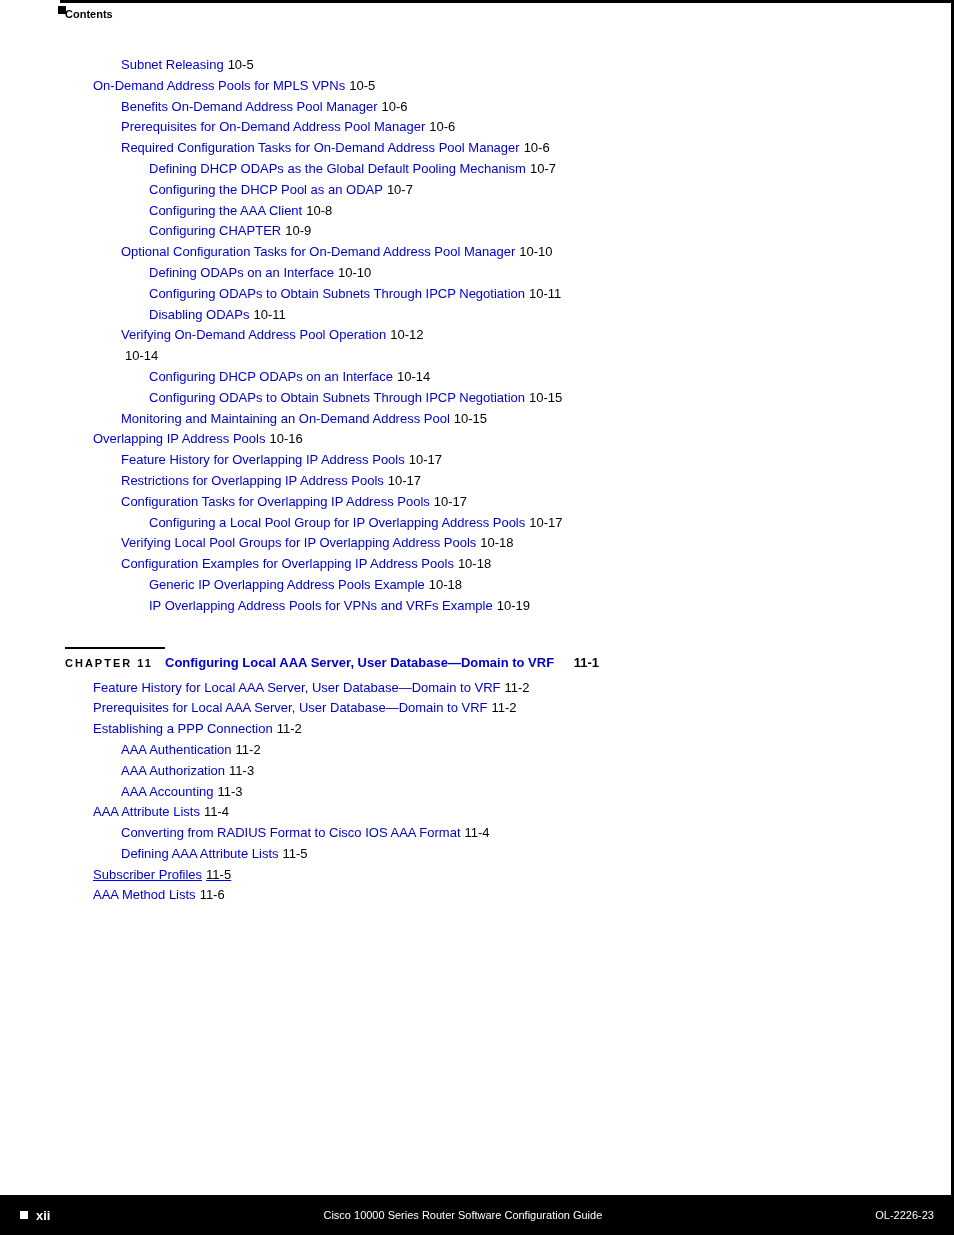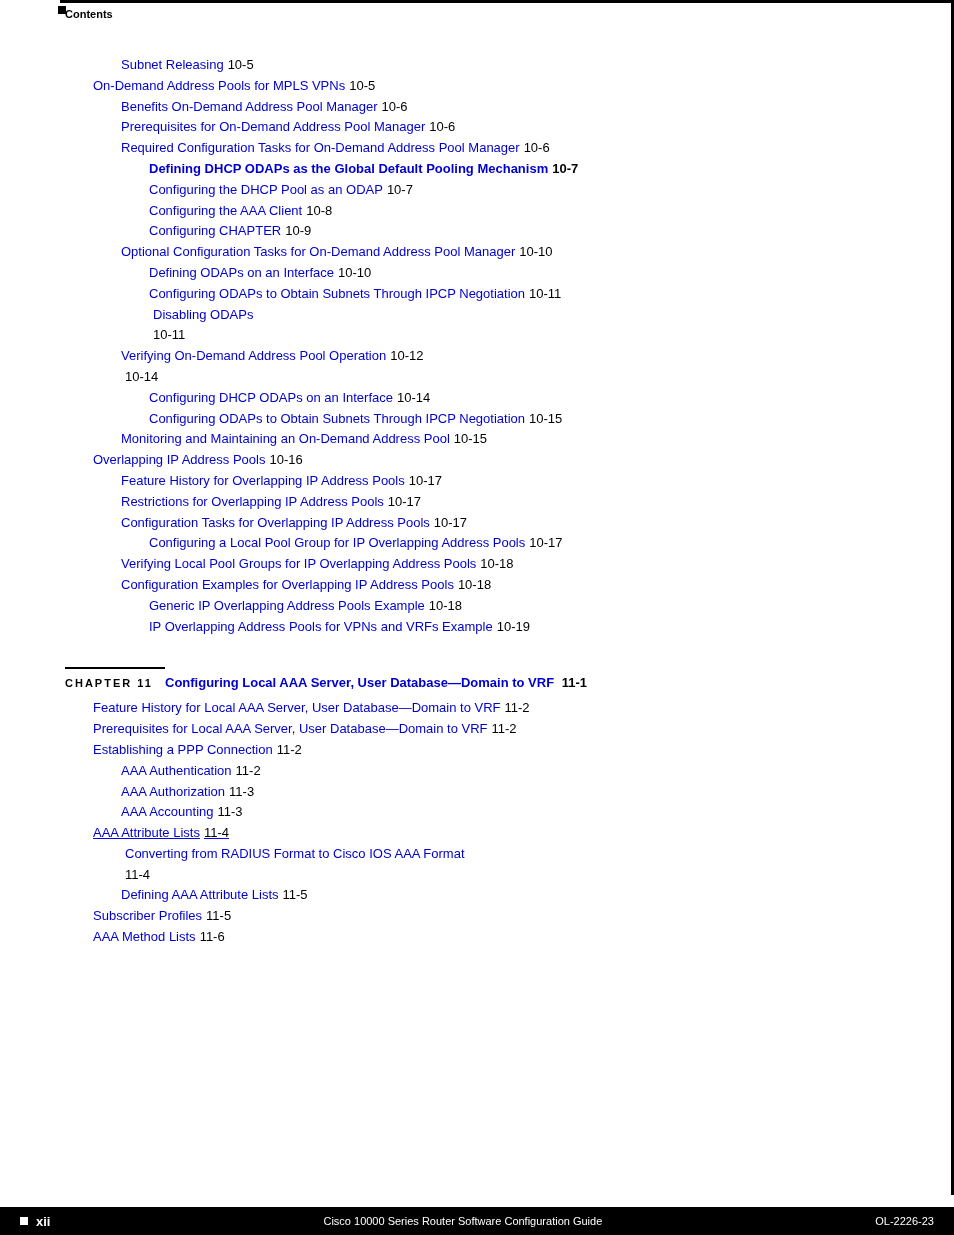--- a/index.html
+++ b/index.html
@@ -100,38 +100,38 @@
     .chapter-title {
       font-size: 13px;
       font-weight: bold;
       color: #0000cc;
       text-decoration: none;
     }
 
     .chapter-title .page-num {
       font-weight: bold;
       color: #000;
-      margin-left: 4px;
+      margin-left: 16px;
     }
 
     
     .chapter-divider {
       height: 2px;
       background: #000;
       margin-bottom: 6px;
       width: 100px;
     }
 
     
     .footer {
       position: absolute;
       bottom: 0;
       left: 0;
       right: 0;
-      height: 28px;
+      height: 40px;
       background: #000;
       display: flex;
       align-items: center;
       justify-content: space-between;
       padding: 0 20px;
     }
 
     .footer-left {
       display: flex;
       align-items: center;
@@ -197,21 +197,21 @@
           <span class="page-num">    10-6</span>
         </div>
         <div class="toc-entry" style="padding-left: 56px;">
           <span class="link">Prerequisites for On-Demand Address Pool Manager</span>
           <span class="page-num">    10-6</span>
         </div>
         <div class="toc-entry" style="padding-left: 56px;">
           <span class="link">Required Configuration Tasks for On-Demand Address Pool Manager</span>
           <span class="page-num">    10-6</span>
         </div>
-        <div class="toc-entry" style="padding-left: 84px; font-weight: bold;">
+        <div class="toc-entry" style="padding-left: 84px;">
           <span class="link">Defining DHCP ODAPs as the Global Default Pooling Mechanism</span>
           <span class="page-num">    10-7</span>
         </div>
         <div class="toc-entry" style="padding-left: 84px;">
           <span class="link">Configuring the DHCP Pool as an ODAP</span>
           <span class="page-num">    10-7</span>
         </div>
         <div class="toc-entry" style="padding-left: 84px;">
           <span class="link">Configuring the AAA Client</span>
           <span class="page-num">    10-8</span>
@@ -225,21 +225,21 @@
           <span class="page-num">    10-10</span>
         </div>
         <div class="toc-entry" style="padding-left: 84px;">
           <span class="link">Defining ODAPs on an Interface</span>
           <span class="page-num">    10-10</span>
         </div>
         <div class="toc-entry" style="padding-left: 84px;">
           <span class="link">Configuring ODAPs to Obtain Subnets Through IPCP Negotiation</span>
           <span class="page-num">    10-11</span>
         </div>
-        <div class="toc-entry" style="padding-left: 84px; flex-direction: column;">
+        <div class="toc-entry" style="padding-left: 84px;">
           <span class="link">Disabling ODAPs</span>
           <span class="page-num">    10-11</span>
         </div>
         <div class="toc-entry" style="padding-left: 56px;">
           <span class="link">Verifying On-Demand Address Pool Operation</span>
           <span class="page-num">    10-12</span>
         </div>
         <div class="toc-entry" style="padding-left: 56px;">
           <span class="page-num">    10-14</span>
         </div>
@@ -322,33 +322,33 @@
           <span class="page-num">    11-2</span>
         </div>
         <div class="toc-entry" style="padding-left: 56px;">
           <span class="link">AAA Authorization</span>
           <span class="page-num">    11-3</span>
         </div>
         <div class="toc-entry" style="padding-left: 56px;">
           <span class="link">AAA Accounting</span>
           <span class="page-num">    11-3</span>
         </div>
-        <div class="toc-entry" style="padding-left: 28px; text-decoration: underline;">
+        <div class="toc-entry" style="padding-left: 28px;">
           <span class="link">AAA Attribute Lists</span>
           <span class="page-num">    11-4</span>
         </div>
-        <div class="toc-entry" style="padding-left: 56px; flex-direction: column;">
+        <div class="toc-entry" style="padding-left: 56px;">
           <span class="link">Converting from RADIUS Format to Cisco IOS AAA Format</span>
           <span class="page-num">    11-4</span>
         </div>
         <div class="toc-entry" style="padding-left: 56px;">
           <span class="link">Defining AAA Attribute Lists</span>
           <span class="page-num">    11-5</span>
         </div>
-        <div class="toc-entry" style="padding-left: 28px;">
+        <div class="toc-entry" style="padding-left: 28px; text-decoration: underline;">
           <span class="link">Subscriber Profiles</span>
           <span class="page-num">    11-5</span>
         </div>
         <div class="toc-entry" style="padding-left: 28px;">
           <span class="link">AAA Method Lists</span>
           <span class="page-num">    11-6</span>
         </div>
       </div>
 
   </div>

